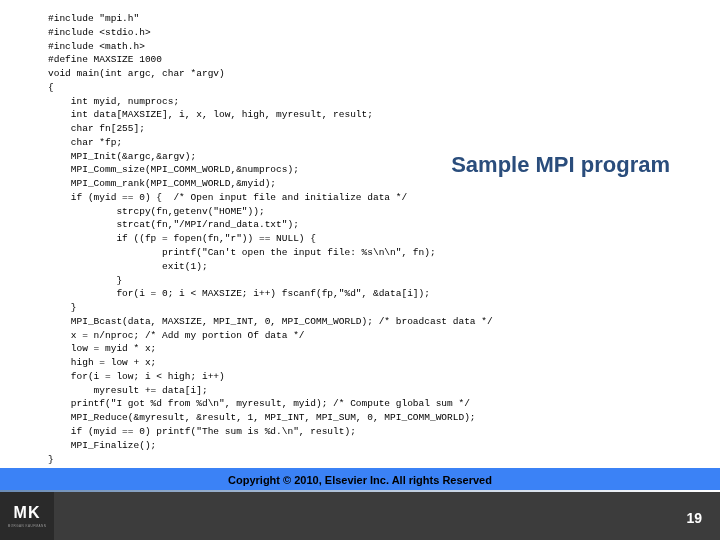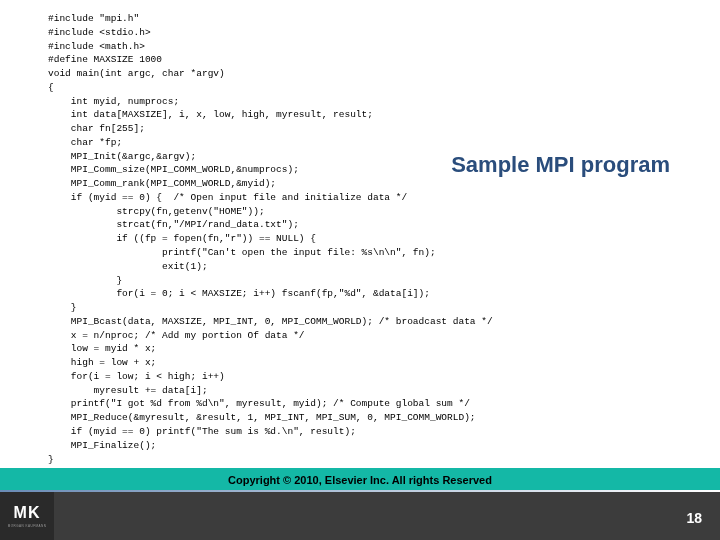--- a/index.html
+++ b/index.html
@@ -5,21 +5,21 @@
 * { margin: 0; padding: 0; box-sizing: border-box; }
 body { width: 720px; height: 540px; background: #fff; font-family: Arial, sans-serif; position: relative; overflow: hidden; }
 .slide { width: 100%; height: 100%; position: relative; }
 .content-area { position: absolute; top: 12px; left: 48px; right: 20px; bottom: 60px; }
 .code-block { font-family: "Courier New", monospace; font-size: 9.5px; line-height: 1.45; color: #000; white-space: pre; }
 .title { position: absolute; top: 100px; right: 30px; font-size: 22px; font-weight: bold; color: #2a4d7c; margin-top: 40px; }
 .footer { position: absolute; bottom: 0; left: 0; right: 0; height: 48px; background: #3c3c3c; display: flex; align-items: center; }
 .logo-box { width: 54px; height: 48px; background: #2a2a2a; display: flex; align-items: center; justify-content: center; flex-direction: column; }
 .mk-text { color: #fff; font-size: 16px; font-weight: bold; letter-spacing: 1px; }
 .mk-sub { color: #999; font-size: 3px; letter-spacing: 0.5px; margin-top: 2px; }
-.copyright-wrap { position: absolute; bottom: 48px; left: 0; right: 0; height: 24px; background: #14b8a6; display: flex; align-items: center; justify-content: center; margin-top: 28px; }
+.copyright-wrap { position: absolute; bottom: 48px; left: 0; right: 0; height: 24px; background: #3b82f6; display: flex; align-items: center; justify-content: center; margin-top: 28px; }
 .copyright-text { font-size: 11px; font-weight: bold; color: #000; }
 .page-num { position: absolute; right: 18px; bottom: 14px; color: #fff; font-size: 14px; font-weight: bold; }
 .footer-line { position: absolute; bottom: 48px; left: 0; right: 0; height: 2px; background: linear-gradient(to right, #6a8bb5, #fff); }
 </style>
 </head>
 <body>
 
 <div class="slide">
   <div class="content-area">
     <div class="code-block">#include "mpi.h"
@@ -61,15 +61,15 @@
   <div class="copyright-wrap">
     <span class="copyright-text">Copyright © 2010, Elsevier Inc. All rights Reserved</span>
   </div>
   <div class="footer-line"></div>
 
   <div class="footer">
     <div class="logo-box">
       <div class="mk-text">MK</div>
       <div class="mk-sub">MORGAN KAUFMANN</div>
     </div>
-    <div class="page-num">18</div>
+    <div class="page-num">19</div>
   </div>
 </div>
 
 </body></html>

